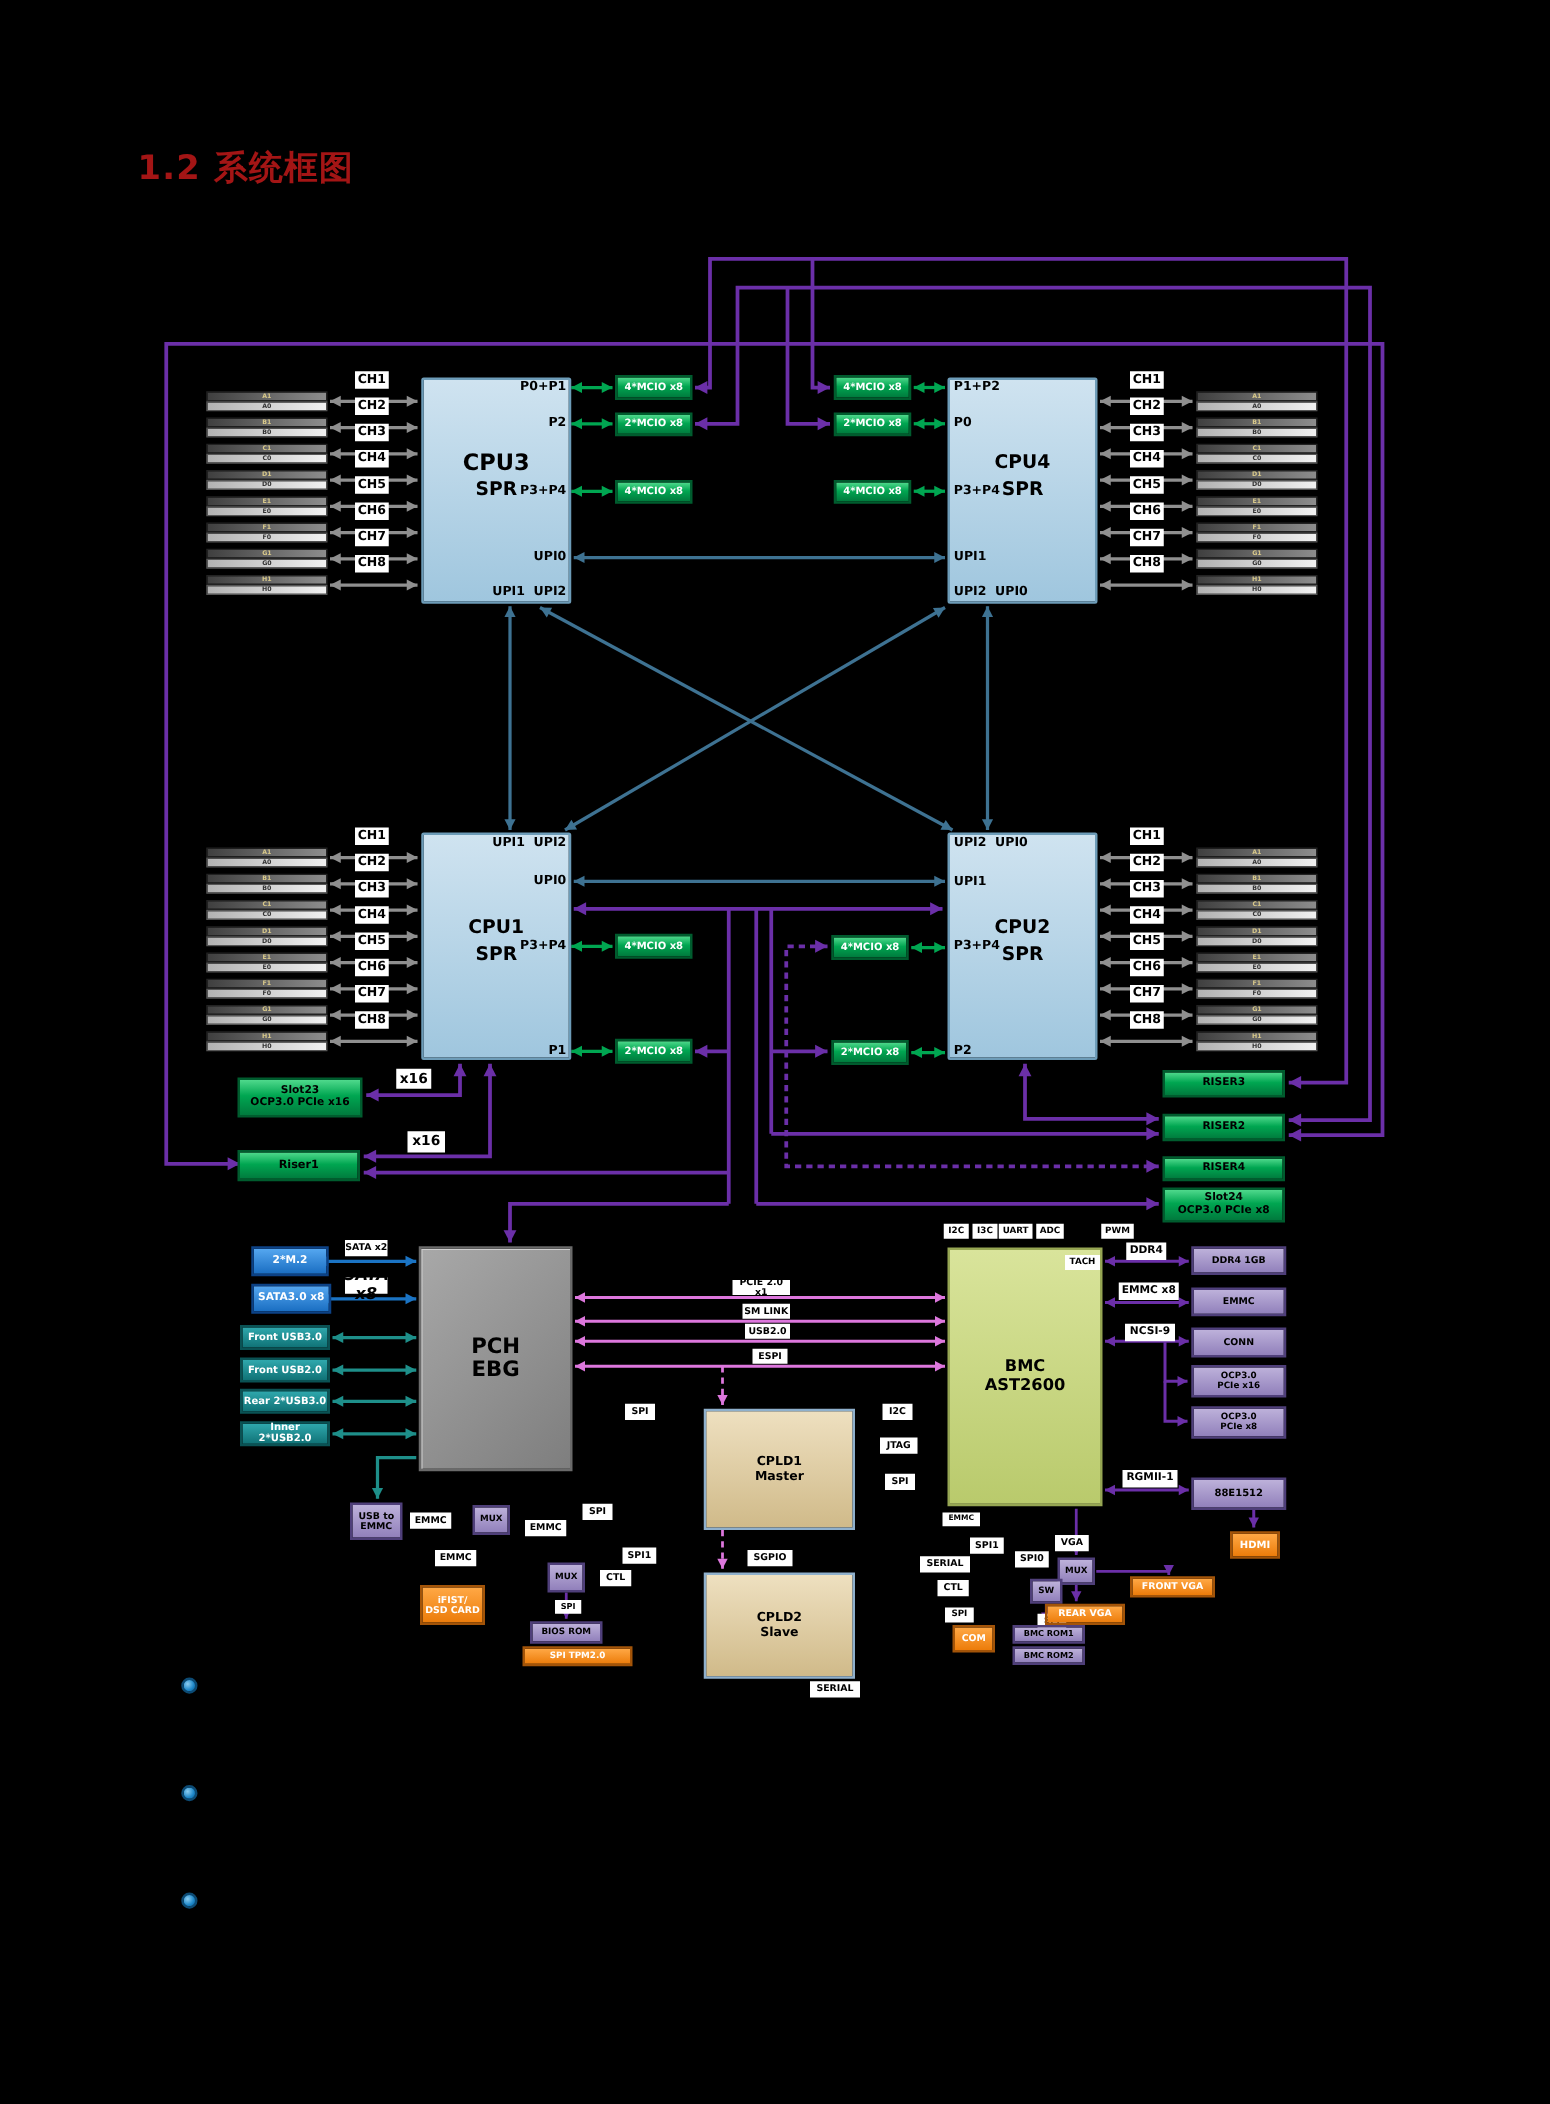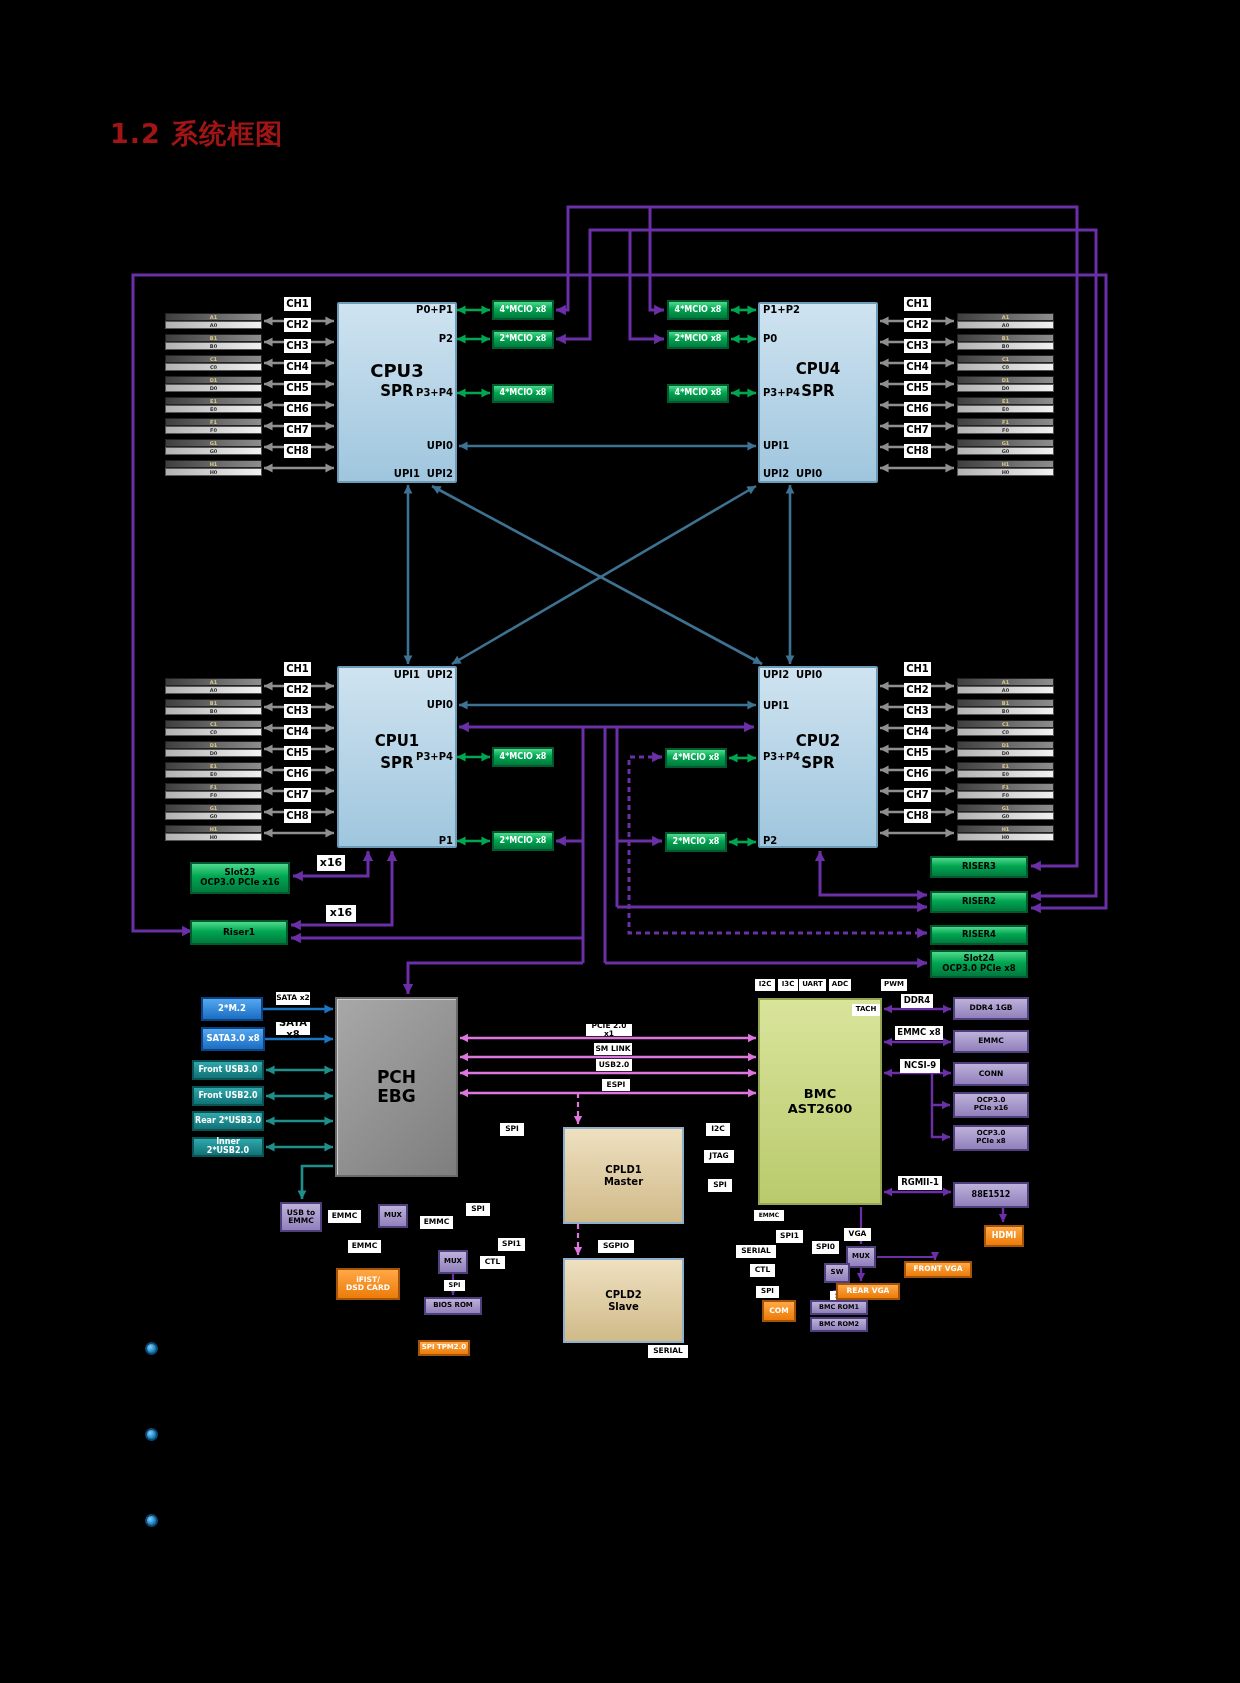--- a/index.html
+++ b/index.html
@@ -666,21 +666,21 @@
       </div>
       <div class="abs flexc bluebox" style="left: 190px; top: 997px; width: 62px; height: 24px; font-size: 8.5px;">
         <div>2*M.2</div>
       </div>
       <div class="abs flexc bluebox" style="left: 190px; top: 1027px; width: 64px; height: 24px; font-size: 8.5px;">
         <div>SATA3.0 x8</div>
       </div>
       <div class="abs flexc wlbl" style="left: 276px; top: 992px; width: 34px; height: 13px; font-size: 7.5px;">
         <div>SATA x2</div>
       </div>
-      <div class="abs flexc wlbl" style="left: 276px; top: 1022px; width: 34px; height: 13px; font-size: 10px;">
+      <div class="abs flexc wlbl" style="left: 276px; top: 1022px; width: 34px; height: 13px; font-size: 13px; font-style: italic;">
         <div>SATA x8</div>
       </div>
       <div class="abs flexc tealbox" style="left: 192px; top: 1060px; width: 72px; height: 20px; font-size: 8px;">
         <div>Front USB3.0</div>
       </div>
       <div class="abs flexc tealbox" style="left: 192px; top: 1086px; width: 72px; height: 20px; font-size: 8px;">
         <div>Front USB2.0</div>
       </div>
       <div class="abs flexc tealbox" style="left: 192px; top: 1111px; width: 72px; height: 20px; font-size: 8px;">
         <div>Rear 2*USB3.0</div>
@@ -846,24 +846,24 @@
       </div>
       <div class="abs flexc pbox" style="left: 424px; top: 1297px; width: 58px; height: 18px; font-size: 7px;">
         <div>BIOS ROM</div>
       </div>
       <div class="abs flexc pbox" style="left: 810px; top: 1300px; width: 58px; height: 15px; font-size: 6.5px;">
         <div>BMC ROM1</div>
       </div>
       <div class="abs flexc pbox" style="left: 810px; top: 1317px; width: 58px; height: 15px; font-size: 6.5px;">
         <div>BMC ROM2</div>
       </div>
-      <div class="abs flexc orangebox" style="left: 418px; top: 1317px; width: 52px; height: 16px; font-size: 7px; margin-top: 23px;">
+      <div class="abs flexc orangebox" style="left: 418px; top: 1317px; width: 88px; height: 16px; font-size: 7px;">
         <div>SPI TPM2.0</div>
       </div>
-      <div class="abs flexc orangebox" style="left: 336px; top: 1268px; width: 64px; height: 32px; font-size: 7.5px;">
+      <div class="abs flexc orangebox" style="left: 336px; top: 1268px; width: 52px; height: 32px; font-size: 7.5px;">
         <div>iFIST/</div>
         <div>DSD CARD</div>
       </div>
       <div class="abs flexc orangebox" style="left: 762px; top: 1300px; width: 34px; height: 22px; font-size: 7.5px;">
         <div>COM</div>
       </div>
       <div class="abs flexc orangebox" style="left: 904px; top: 1261px; width: 68px; height: 17px; font-size: 7.5px;">
         <div>FRONT VGA</div>
       </div>
       <div class="abs flexc orangebox" style="left: 836px; top: 1283px; width: 64px; height: 17px; font-size: 7.5px;">

